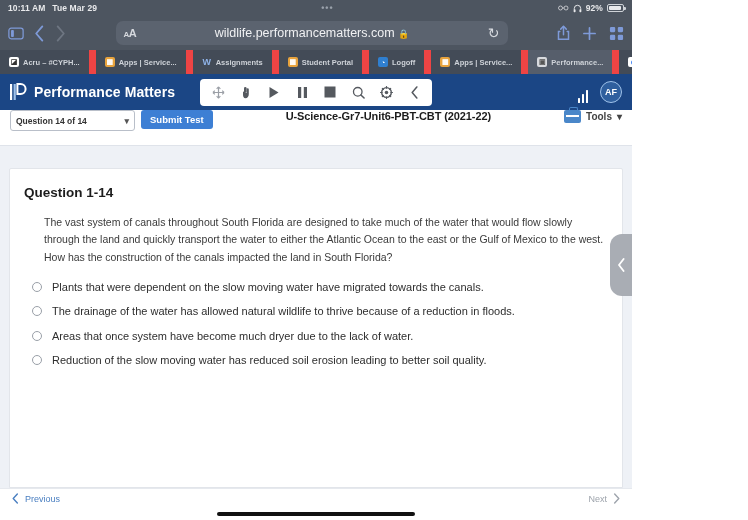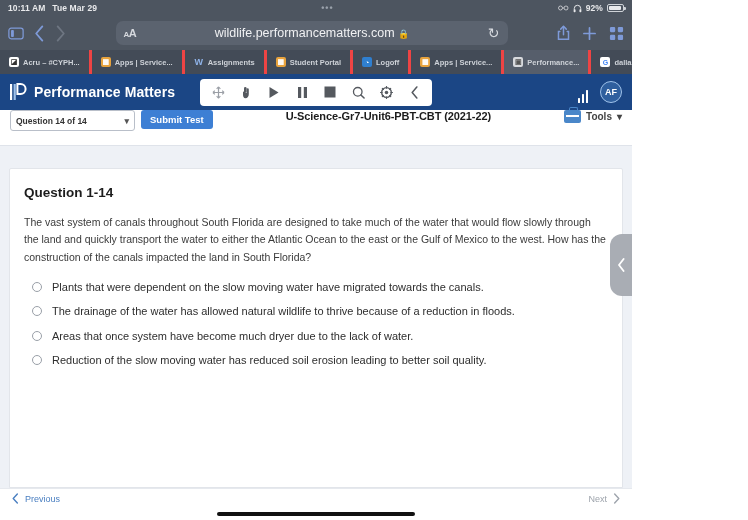--- a/index.html
+++ b/index.html
@@ -50,21 +50,21 @@
   .reload{color:#d6d9de;font-size:14px;}
   .sf-right{display:flex;gap:12px;align-items:center;}
 
   
   .bookmarks {
     height: 24px; background: #434b57; display:flex; align-items:center;
     font-size: 7.5px; color:#ced2d8; font-weight:bold; overflow:hidden;
   }
   .bm {
     display:flex; align-items:center; gap:4px; padding: 0 9px; height:100%;
-    border-right: 3px solid #ef4444; white-space:nowrap;
+    border-right: 7px solid #ef4444; white-space:nowrap;
   }
   .bm.active { background:#565e6b; }
   .favicon {
     width:10px;height:10px;border-radius:2px;flex:none;
     display:flex;align-items:center;justify-content:center;
     font-size:7px;font-weight:bold;color:#fff;
   }
   .fav-white{background:#fff;color:#333;}
   .fav-orange{background:#e8a33d;}
   .fav-w{background:transparent;color:#8fb3e8;font-size:9px;}
@@ -115,21 +115,21 @@
   .toolbox::after{content:"";position:absolute;left:2px;top:5px;right:2px;height:2px;background:#fff;}
 
   
   .page{position:absolute;top:148px;left:0;right:0;bottom:32px;background:#eef1f6;}
   .card{
     position:absolute;left:9px;right:9px;top:20px;bottom:0;background:#fff;
     border:1px solid #e2e5ea;border-top-left-radius:2px;border-top-right-radius:2px;
     padding:16px 14px;
   }
   .qheading{font-size:13.5px;font-weight:bold;color:#1c1c1c;margin-bottom:14px;}
-  .qtext{font-size:10.5px;color:#3a3a3a;line-height:1.65;margin-bottom:12px;}
+  .qtext{font-size:10.5px;color:#3a3a3a;line-height:1.65;margin-bottom:12px;margin-left:20px;}
   .options{display:flex;flex-direction:column;gap:10px;margin-top:14px;}
   .option{display:flex;align-items:flex-start;gap:10px;padding-left:8px;}
   .radio{
     width:10px;height:10px;border:1px solid #9aa0a8;border-radius:50%;
     flex:none;margin-top:2px;background:#fff;
   }
   .opt-label{font-size:11px;color:#2e2e2e;line-height:1.3;}
 
   
   .sidetab{

